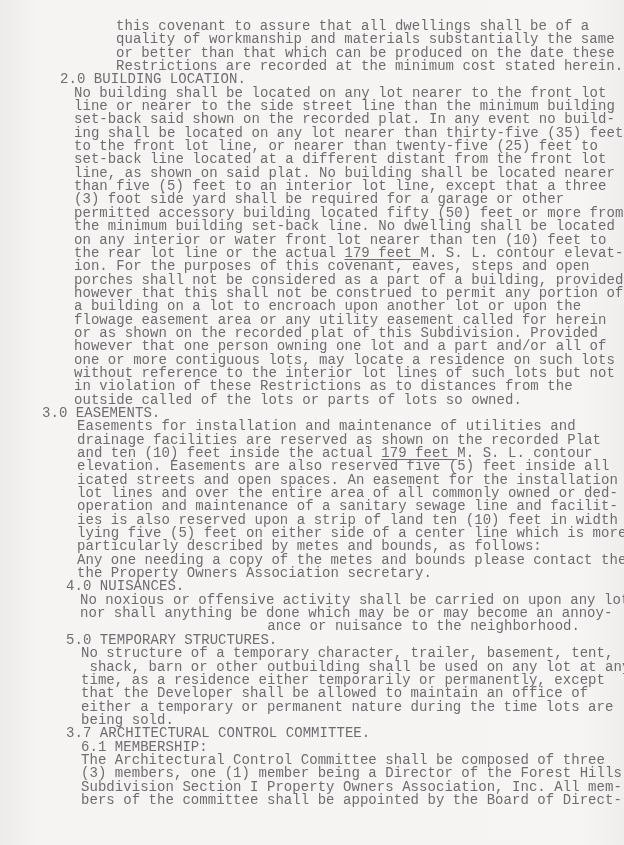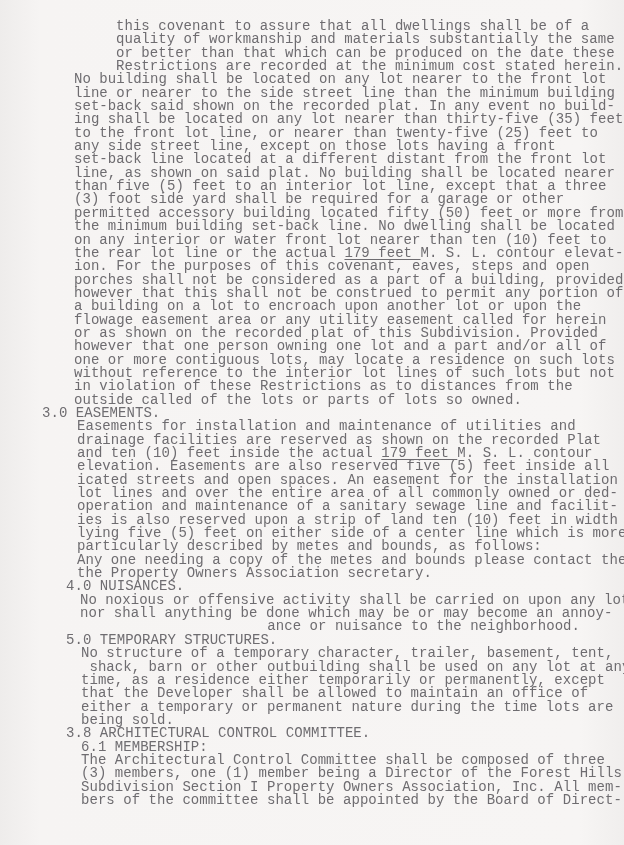--- a/index.html
+++ b/index.html
@@ -38,26 +38,26 @@
   <div class="doc">
 
     <div>
       <div class="line ind2">this covenant to assure that all dwellings shall be of a</div>
       <div class="line ind2">quality of workmanship and materials substantially the same</div>
       <div class="line ind2">or better than that which can be produced on the date these</div>
       <div class="line ind2">Restrictions are recorded at the minimum cost stated herein.</div>
     </div>
 
     <div>
+      <div class="line ind0">2.0 BUILDING LOCATION.</div>
       <div class="line ind1">No building shall be located on any lot nearer to the front lot</div>
       <div class="line ind1">line or nearer to the side street line than the minimum building</div>
       <div class="line ind1">set-back said shown on the recorded plat. In any event no build-</div>
       <div class="line ind1">ing shall be located on any lot nearer than thirty-five (35) feet</div>
       <div class="line ind1">to the front lot line, or nearer than twenty-five (25) feet to</div>
-      <div class="line ind1">any side street line, except on those lots having a front</div>
       <div class="line ind1">set-back line located at a different distant from the front lot</div>
       <div class="line ind1">line, as shown on said plat. No building shall be located nearer</div>
       <div class="line ind1">than five (5) feet to an interior lot line, except that a three</div>
       <div class="line ind1">(3) foot side yard shall be required for a garage or other</div>
       <div class="line ind1">permitted accessory building located fifty (50) feet or more from</div>
       <div class="line ind1">the minimum building set-back line. No dwelling shall be located</div>
       <div class="line ind1">on any interior or water front lot nearer than ten (10) feet to</div>
       <div class="line ind1"><span>the rear lot line or the actual </span><span class="ul">179 feet </span><span>M. S. L. contour elevat-</span></div>
       <div class="line ind1">ion. For the purposes of this covenant, eaves, steps and open</div>
       <div class="line ind1">porches shall not be considered as a part of a building, provided</div>
@@ -99,21 +99,21 @@
       <div class="line ind5">5.0 TEMPORARY STRUCTURES.</div>
       <div class="line ind7">No structure of a temporary character, trailer, basement, tent,</div>
       <div class="line ind7"> shack, barn or other outbuilding shall be used on any lot at any</div>
       <div class="line ind7">time, as a residence either temporarily or permanently, except</div>
       <div class="line ind7">that the Developer shall be allowed to maintain an office of</div>
       <div class="line ind7">either a temporary or permanent nature during the time lots are</div>
       <div class="line ind7">being sold.</div>
     </div>
 
     <div>
-      <div class="line ind5">3.8 ARCHITECTURAL CONTROL COMMITTEE.</div>
+      <div class="line ind5">3.7 ARCHITECTURAL CONTROL COMMITTEE.</div>
       <div class="line ind7">6.1 MEMBERSHIP:</div>
       <div class="line ind7">The Architectural Control Committee shall be composed of three</div>
       <div class="line ind7">(3) members, one (1) member being a Director of the Forest Hills</div>
       <div class="line ind7">Subdivision Section I Property Owners Association, Inc. All mem-</div>
       <div class="line ind7">bers of the committee shall be appointed by the Board of Direct-</div>
     </div>
 
   </div>
 </div>
 

